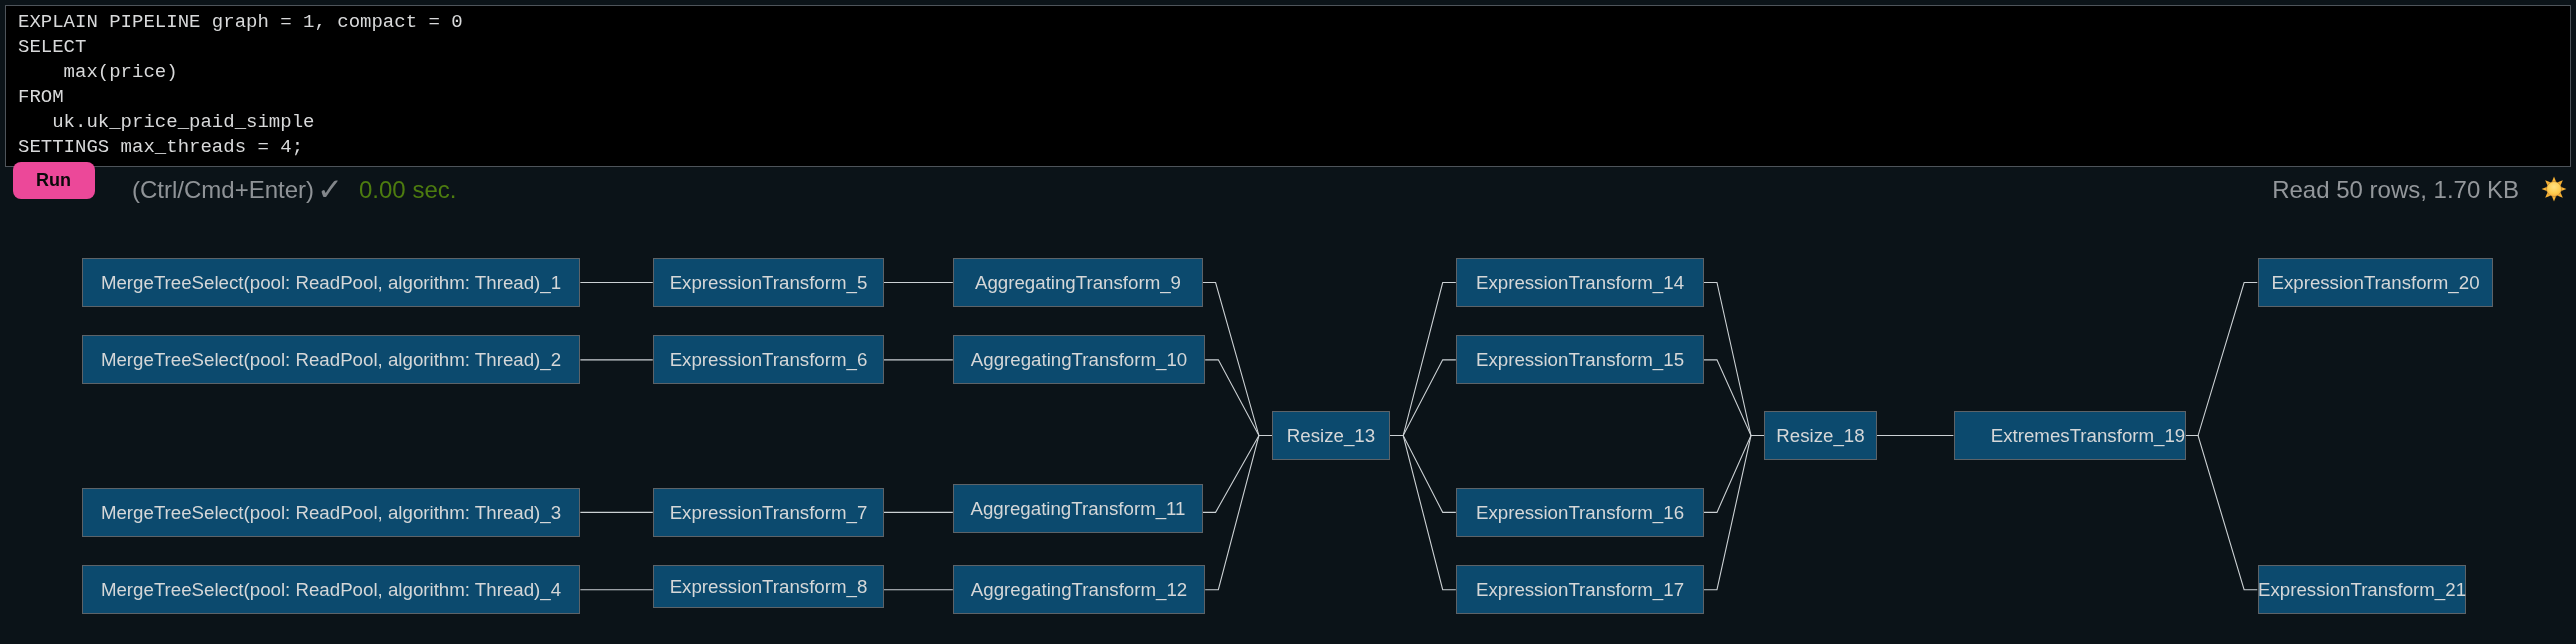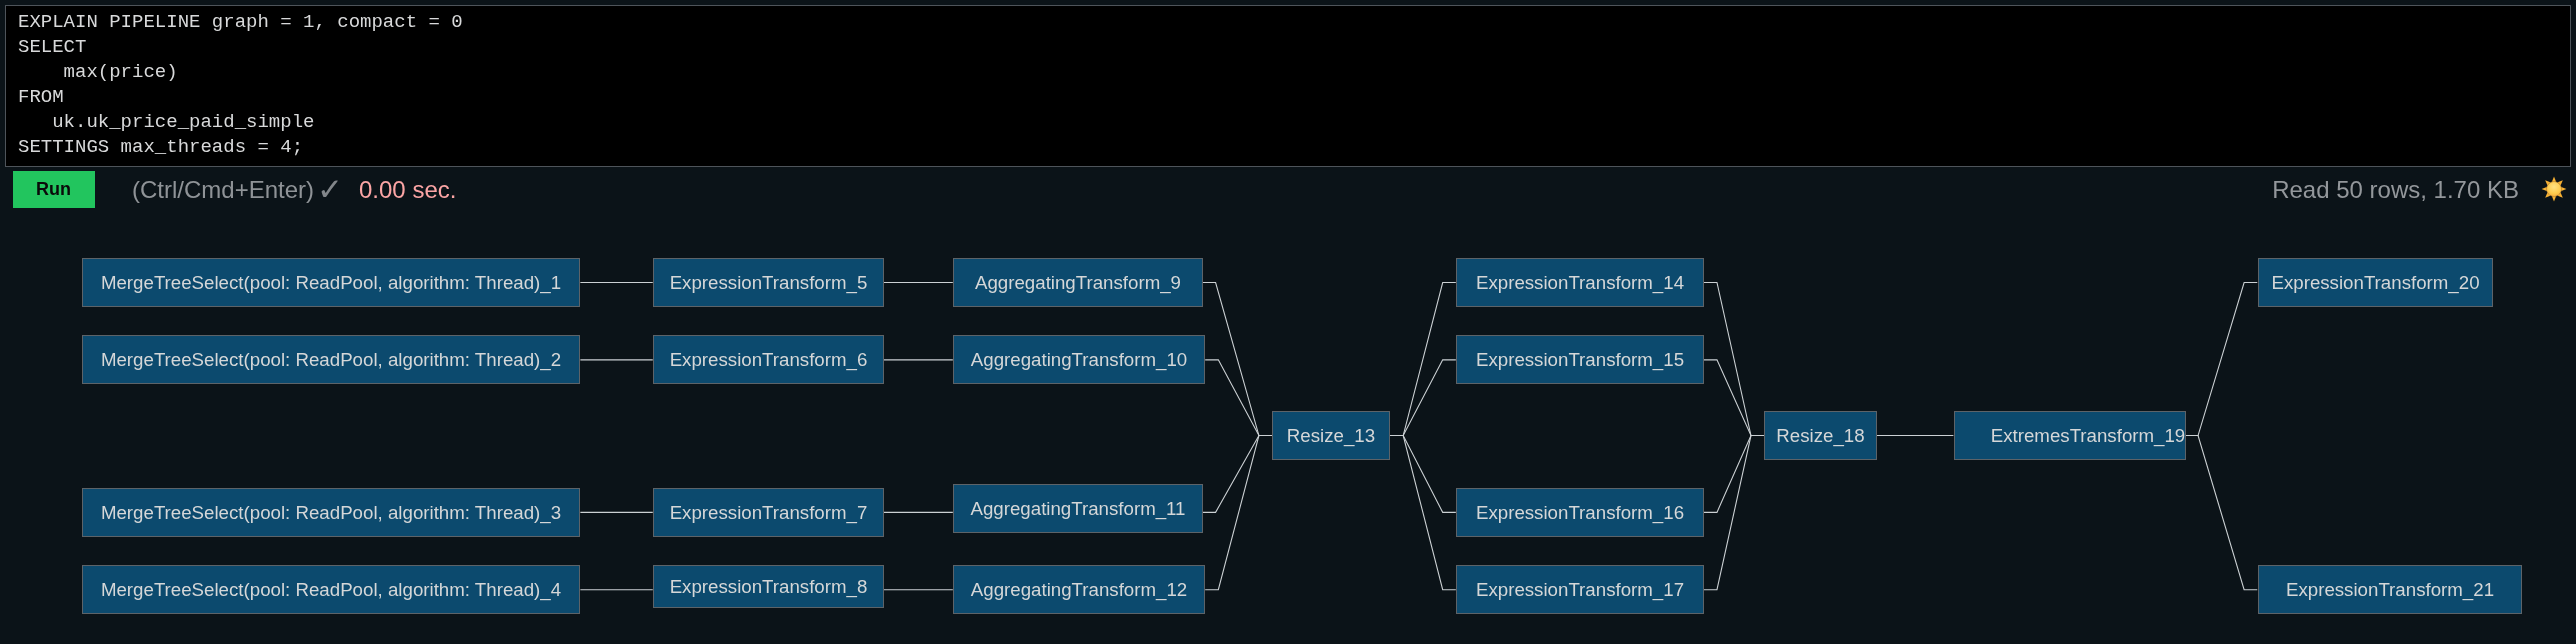--- a/index.html
+++ b/index.html
@@ -33,33 +33,33 @@
   
   .tb-item {
     position: absolute;
     top: 171px; height: 37px;
     display: flex; align-items: center;
     font-size: 24px;
     white-space: nowrap;
   }
   #run-btn {
     position: absolute;
-    left: 12.6px; top: 171px;
+    left: 12.6px; top: 162px;
     width: 82px; height: 37px;
-    background: #22c55e;
-    border: none; border-radius: 0;
+    background: #ec4899;
+    border: none; border-radius: 8px;
     font-family: "Liberation Sans", sans-serif;
     font-size: 18px; font-weight: bold;
     color: #0a0a0a;
     cursor: pointer;
     display: flex; align-items: center; justify-content: center;
   }
   #hint    { left: 132px; color: #8f9397; }
   #check   { left: 317px; color: #82868a; font-size: 31px; }
-  #elapsed { left: 359px; color: #fca5a5; }
+  #elapsed { left: 359px; color: #4d7c0f; }
   #stats   { right: 57px; color: #93979b; }
   #theme-toggle {
     position: absolute;
     right: 8.8px; top: 176px;
     width: 26px; height: 26px;
     cursor: pointer;
     background: transparent; border: none; padding: 0;
   }
 
   
@@ -160,17 +160,17 @@
       <div class="node" style="left: 953px; top: 484px; width: 250px; height: 49px;">AggregatingTransform_11</div>
       <div class="node" style="left: 953px; top: 565px; width: 252px; height: 49px;">AggregatingTransform_12</div>
       <div class="node" style="left: 1272px; top: 411px; width: 118px; height: 49px;">Resize_13</div>
       <div class="node" style="left: 1456px; top: 258px; width: 248px; height: 49px;">ExpressionTransform_14</div>
       <div class="node" style="left: 1456px; top: 335px; width: 248px; height: 49px;">ExpressionTransform_15</div>
       <div class="node" style="left: 1456px; top: 488px; width: 248px; height: 49px;">ExpressionTransform_16</div>
       <div class="node" style="left: 1456px; top: 565px; width: 248px; height: 49px;">ExpressionTransform_17</div>
       <div class="node" style="left: 1764px; top: 411px; width: 113px; height: 49px;">Resize_18</div>
       <div class="node" style="left: 1954px; top: 411px; width: 232px; height: 49px; padding-left: 36px;">ExtremesTransform_19</div>
       <div class="node" style="left: 2258px; top: 258px; width: 235px; height: 49px;">ExpressionTransform_20</div>
-      <div class="node" style="left: 2258px; top: 565px; width: 264px; height: 49px;">ExpressionTransform_21</div>
+      <div class="node" style="left: 2258px; top: 565px; width: 208px; height: 49px;">ExpressionTransform_21</div>
     </div>
 
 </div>
 
 
 </body></html>

